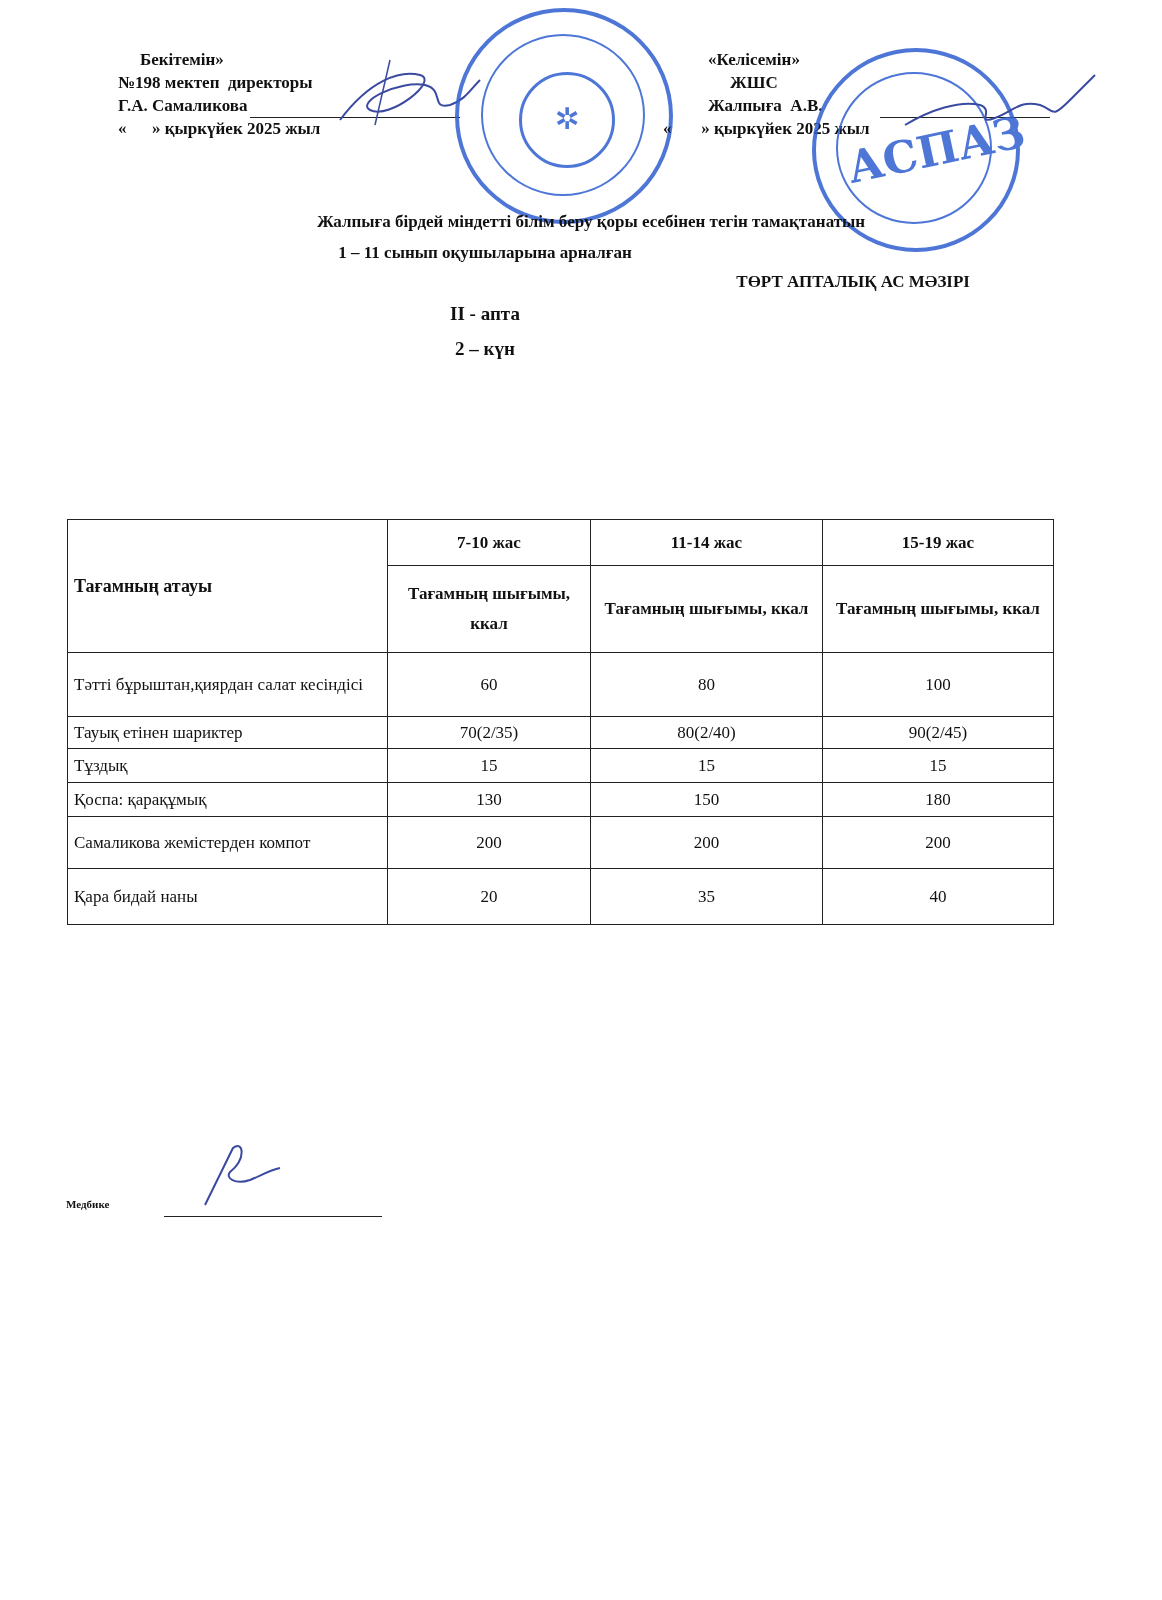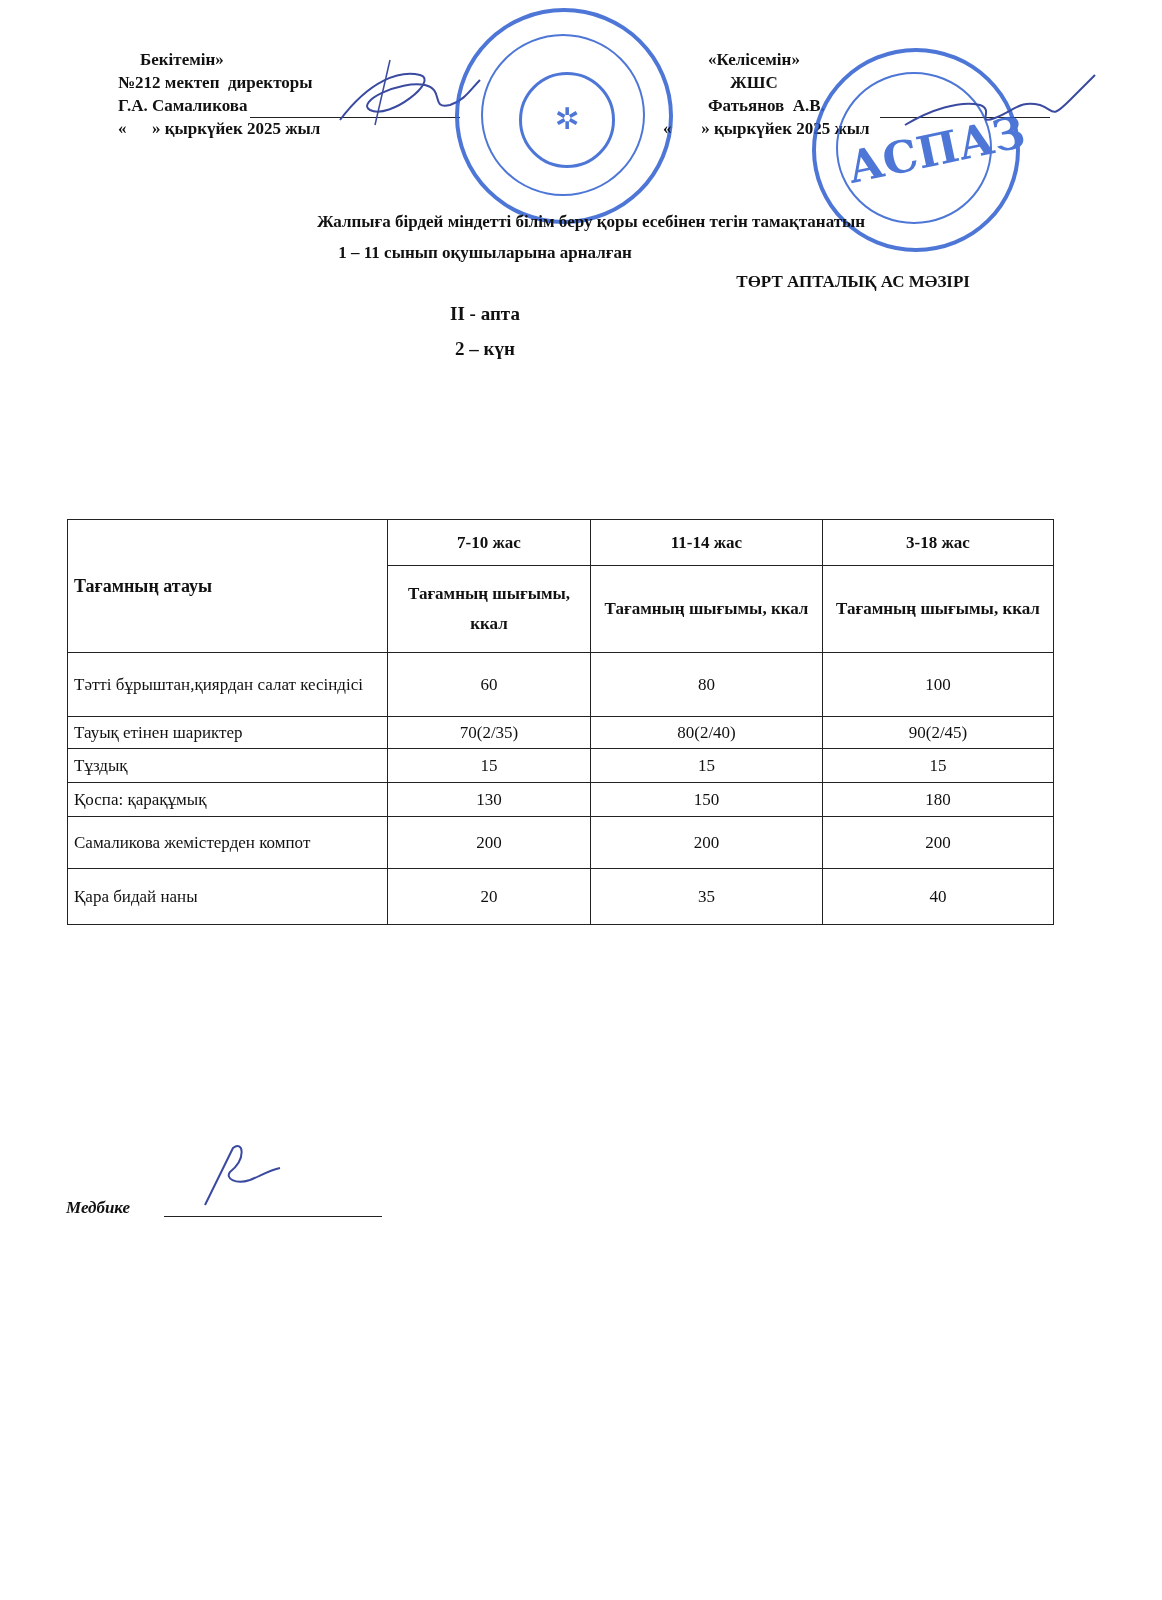--- a/index.html
+++ b/index.html
@@ -19,40 +19,40 @@
   .stamp { position:absolute; border-radius:50%; border:4px solid #2f5fd0; opacity:0.85; }
   .stamp-inner { position:absolute; border-radius:50%; border:2px solid #2f5fd0; }
   .stamp-text { position:absolute; color:#2f5fd0; font-family:"DejaVu Sans", sans-serif;
                 font-weight:bold; white-space:nowrap; }
 </style>
 </head>
 <body>
 
 <div class="abs" style="left:118px; top:48px;">
   <div class="hdr-line" style="padding-left:22px;">Бекітемін»</div>
-  <div class="hdr-line">№212 мектеп  директоры</div>
+  <div class="hdr-line">№198 мектеп  директоры</div>
   <div class="hdr-line">Г.А. Самаликова</div>
   <div class="hdr-line">«      » қыркүйек 2025 жыл</div>
 </div>
 <div class="sig-line" style="left:250px; top:117px; width:210px;"></div>
 
 <svg class="abs" style="left:330px; top:50px;" width="160" height="80" viewBox="0 0 160 80">
   <path d="M10 70 C 40 30, 70 20, 90 25 C 110 30, 60 70, 40 60 C 25 52, 70 30, 95 35 C 115 40, 100 60, 120 55 C 135 50, 140 40, 150 30" fill="none" stroke="#3a4aa0" stroke-width="2"></path>
   <path d="M60 10 L 45 75" fill="none" stroke="#3a4aa0" stroke-width="1.5"></path>
 </svg>
 
 <div class="stamp" style="left:455px; top:8px; width:210px; height:208px;">
   <div class="stamp-inner" style="left:22px; top:22px; width:160px; height:158px;"></div>
   <div class="stamp-text" style="left:60px; top:60px; width:90px; height:90px; border-radius:50%; border:3px solid #2f5fd0; font-size:30px; text-align:center; line-height:88px;">✲</div>
 </div>
 
 <div class="abs" style="left:708px; top:48px;">
   <div class="hdr-line">«Келісемін»</div>
   <div class="hdr-line" style="padding-left:22px;">ЖШС</div>
-  <div class="hdr-line">Фатьянов  А.В.</div>
+  <div class="hdr-line">Жалпыға  А.В.</div>
   <div class="hdr-line" style="margin-left:-45px;">«       » қыркүйек 2025 жыл</div>
 </div>
 <div class="sig-line" style="left:880px; top:117px; width:170px;"></div>
 
 <div class="stamp" style="left:812px; top:48px; width:200px; height:196px;">
   <div class="stamp-inner" style="left:20px; top:20px; width:152px; height:148px;"></div>
   <div class="stamp-text" style="left:30px; top:72px; font-size:44px; font-family:'DejaVu Serif', serif; transform:rotate(-12deg);">АСПАЗ</div>
 </div>
 
 <svg class="abs" style="left:900px; top:70px;" width="200" height="70" viewBox="0 0 200 70">
@@ -70,21 +70,21 @@
     <col style="width:320px">
     <col style="width:203px">
     <col style="width:232px">
     <col style="width:231px">
   </colgroup>
   <tbody>
       <tr style="height:46px;">
     <td rowspan="2" class="bold" style="font-size:18px; padding-left:6px;">Тағамның атауы</td>
     <td class="hd">7-10 жас</td>
     <td class="hd">11-14 жас</td>
-    <td class="hd">3-18 жас</td>
+    <td class="hd">15-19 жас</td>
   </tr>
   <tr style="height:87px;">
     <td class="hd" style="line-height:30px;">Тағамның шығымы, ккал</td>
     <td class="hd" style="line-height:30px;">Тағамның шығымы, ккал</td>
     <td class="hd" style="line-height:30px;">Тағамның шығымы, ккал</td>
   </tr>
   <tr style="height:64px;">
     <td class="name">Тәтті бұрыштан,қиярдан салат кесіндісі</td>
     <td class="num">60</td>
     <td class="num">80</td>
@@ -116,17 +116,17 @@
   </tr>
   <tr style="height:56px;">
     <td class="name">Қара бидай наны</td>
     <td class="num">20</td>
     <td class="num">35</td>
     <td class="num">40</td>
   </tr>
 </tbody>
   </table>
 
-<div class="abs bold" style="left:66px; top:1198px; font-size:17px;font-style:italic;">Медбике</div>
+<div class="abs bold" style="left:66px; top:1198px; font-size:11px;">Медбике</div>
 <div class="sig-line" style="left:164px; top:1216px; width:218px;"></div>
 <svg class="abs" style="left:195px; top:1140px;" width="90" height="70" viewBox="0 0 90 70">
   <path d="M10 65 L 38 8 C 48 0, 52 18, 35 32 C 30 38, 40 45, 55 40 C 65 36, 75 30, 85 28" fill="none" stroke="#3a4aa0" stroke-width="2"></path>
 </svg>
 
 </body></html>

